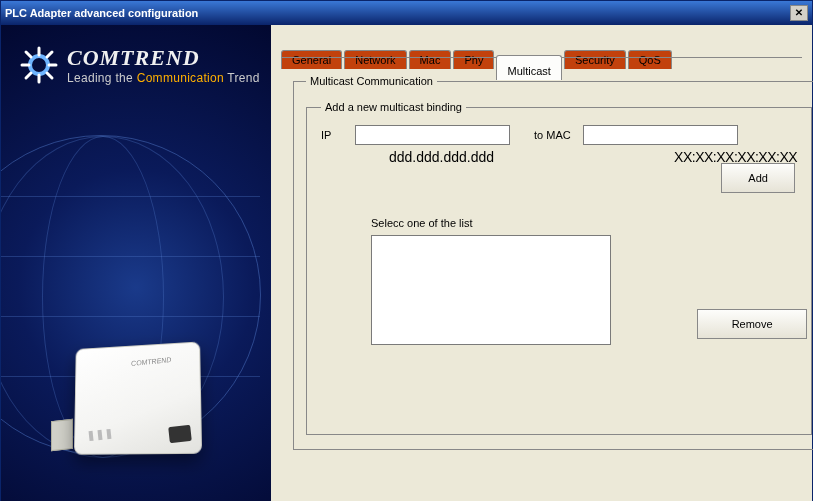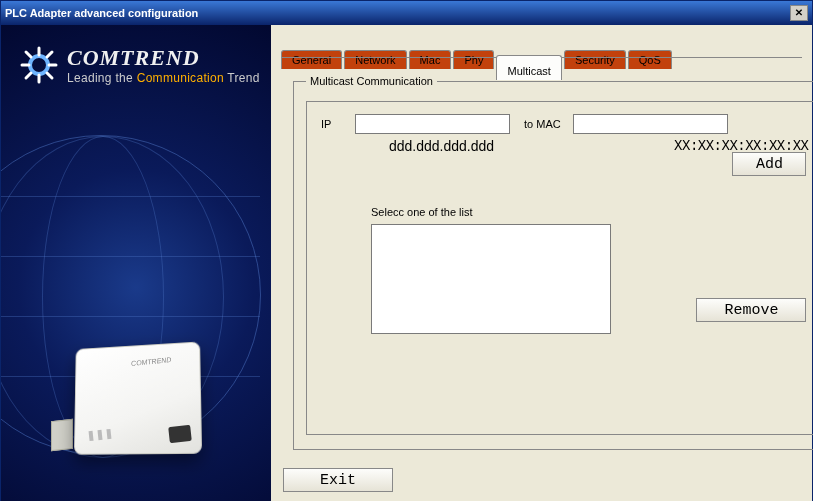--- a/index.html
+++ b/index.html
@@ -185,68 +185,68 @@
     padding: 12px 14px 18px 14px;
     position: relative;
     height: calc(100% - 6px);
   }
   .row1 {
     display: flex;
     align-items: center;
     gap: 12px;
   }
   .lbl { min-width: 22px; }
-  .lbl2 { margin-left: 2px; }
+  .lbl2 { margin-left: 12px; }
   .txt {
     height: 20px;
     border: 1px solid #7a7a7a;
     background: #fff;
     padding: 1px 4px;
     font-family: inherit;
     font-size: 11px;
   }
   .txt.ip { width: 155px; }
   .txt.mac { width: 155px; }
   .hint {
     font-size: 14px;
     margin-top: 4px;
     color: #000;
   }
   .hintrow { display:flex; }
   .hintrow .h1 { margin-left: 68px; }
-  .hintrow .h2 { margin-left: 180px; letter-spacing: -0.5px; font-family: Liberation Mono, monospace;}
+  .hintrow .h2 { margin-left: 180px; letter-spacing: -0.5px;}
   .btn {
-    height: 24px;
+    height: 30px;
     min-width: 74px;
     padding: 0 14px;
     border: 1px solid #888;
     background: linear-gradient(#fdfdfb,#e6e3d6);
-    font-family: Liberation Mono, monospace;
-    font-size: 15px;
+    font-family: Liberation Sans, sans-serif;
+    font-size: 11px;
     cursor: default;
   }
   .btn.wide { min-width: 110px; }
   .add-wrap {
     position: absolute;
     right: 16px; top: 50px;
   }
   .list-label {
     position: absolute;
     left: 64px; top: 104px;
   }
   .listbox {
     position: absolute;
     left: 64px; top: 122px;
     width: 240px; height: 110px;
     border: 1px solid #7a7a7a;
     background: #fff;
   }
   .remove-wrap {
     position: absolute;
-    right: 16px; top: 196px;
+    right: 4px; top: 196px;
   }
   .bottom-buttons {
     position: absolute;
     left: 12px; right: 12px; bottom: 10px;
     display: flex;
     justify-content: space-between;
   }
 </style>
 </head>
 <body>
@@ -313,20 +313,21 @@
         <span class="tab">Security</span>
         <span class="tab">QoS</span>
       </div>
       <div class="tabline"></div>
 
       <div class="panel">
         <fieldset class="group outer">
           <legend>Multicast Communication</legend>
 
           <fieldset class="group inner">
+            <legend>Add a new multicast binding</legend>
 
             <div class="row1">
               <span class="lbl">IP</span>
               <input class="txt ip" type="text" value="" style="">
               <span class="lbl2">to MAC</span>
               <input class="txt mac" type="text" value="" style="">
             </div>
             <div class="hintrow">
               <span class="hint h1">ddd.ddd.ddd.ddd</span>
               <span class="hint h2">XX:XX:XX:XX:XX:XX</span>
@@ -341,18 +342,17 @@
 
             <div class="remove-wrap">
               <button class="btn wide">Remove</button>
             </div>
 
           </fieldset>
         </fieldset>
       </div>
 
       <div class="bottom-buttons">
-        <button class="btn wide">Exit</button>
       </div>
 
     </div>
   </div>
 </div>
 
 </body></html>

